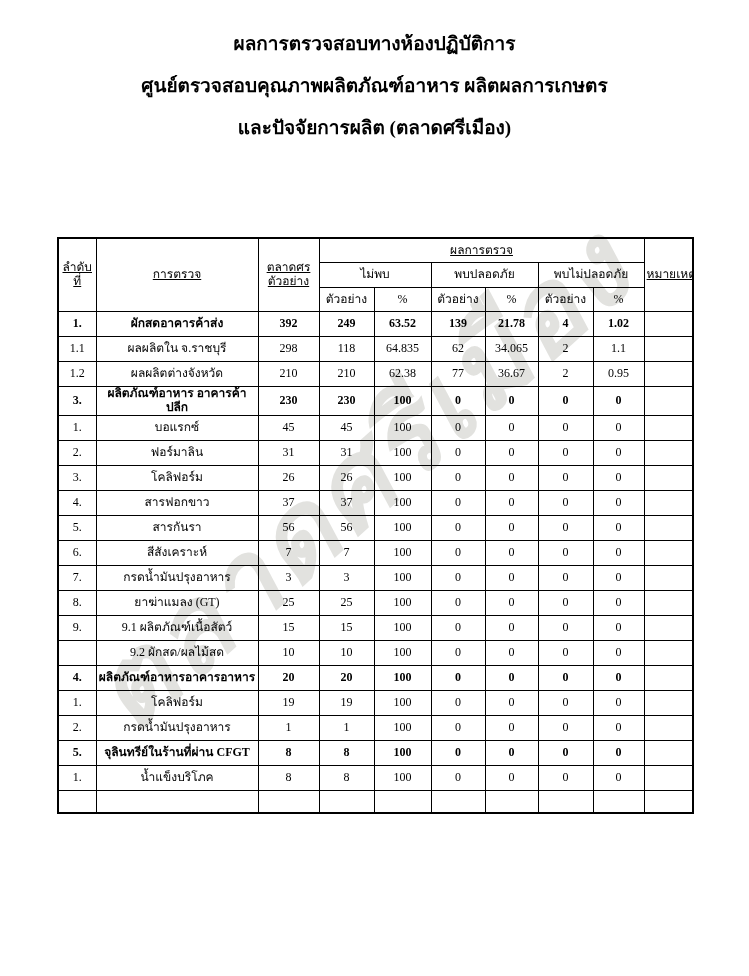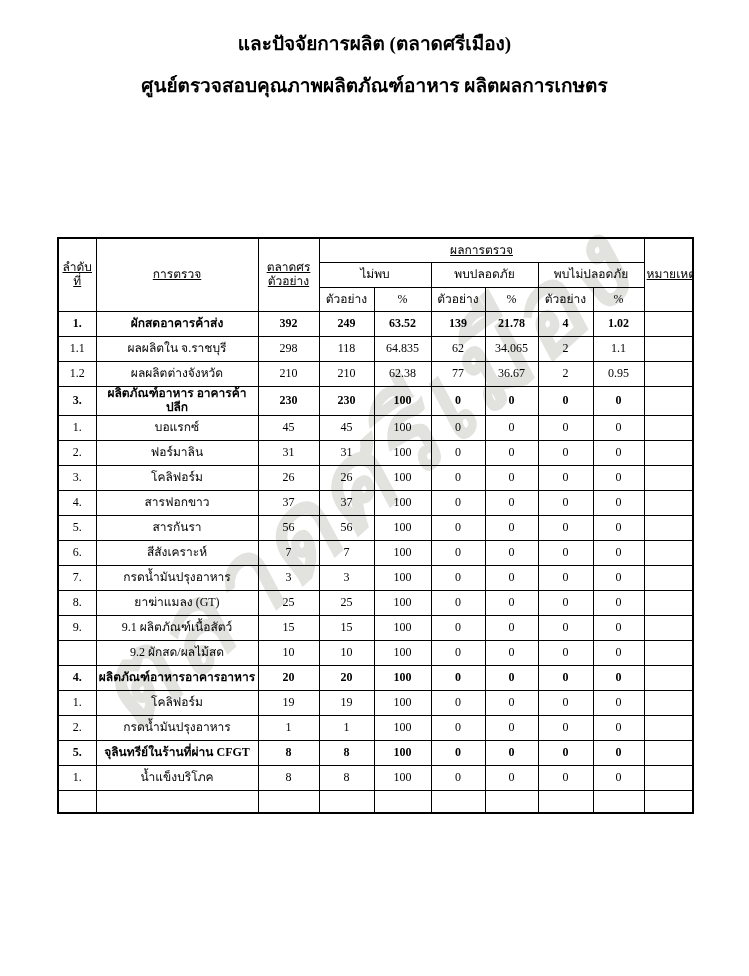--- a/index.html
+++ b/index.html
@@ -77,22 +77,23 @@
   .two-line { white-space: pre-line; }
 </style>
 </head>
 <body>
 
 <div class="page">
 
   <div class="watermark">ตลาดศรีเมือง</div>
 
   <div class="title-block">
+    <div class="title-line">ผลการตรวจสอบทางห้องปฏิบัติการ</div>
+    <div class="title-line">ศูนย์ตรวจสอบคุณภาพผลิตภัณฑ์อาหาร ผลิตผลการเกษตร</div>
     <div class="title-line">และปัจจัยการผลิต (ตลาดศรีเมือง)</div>
-    <div class="title-line">ศูนย์ตรวจสอบคุณภาพผลิตภัณฑ์อาหาร ผลิตผลการเกษตร</div>
   </div>
 
   <table class="report">
     <colgroup>
       <col style="width:38px">
         <col style="width:162px">
         <col style="width:61px">
       <col style="width:55px">
         <col style="width:57px">
         <col style="width:54px">

